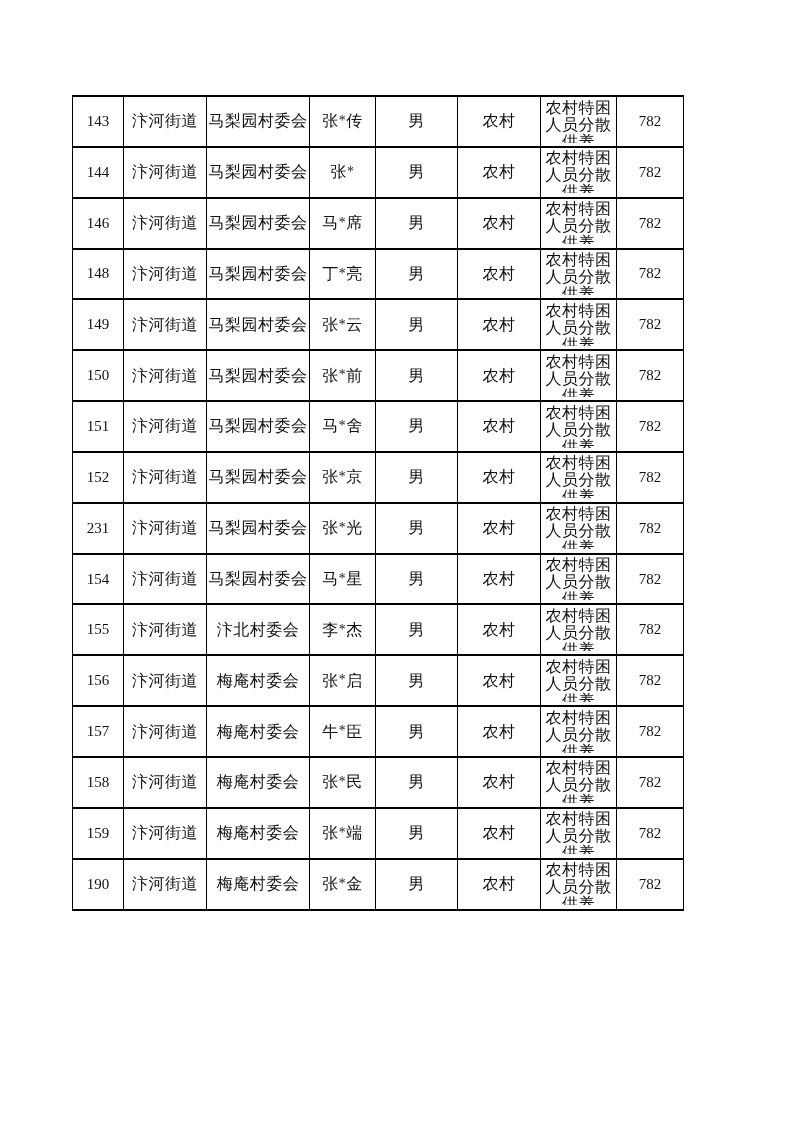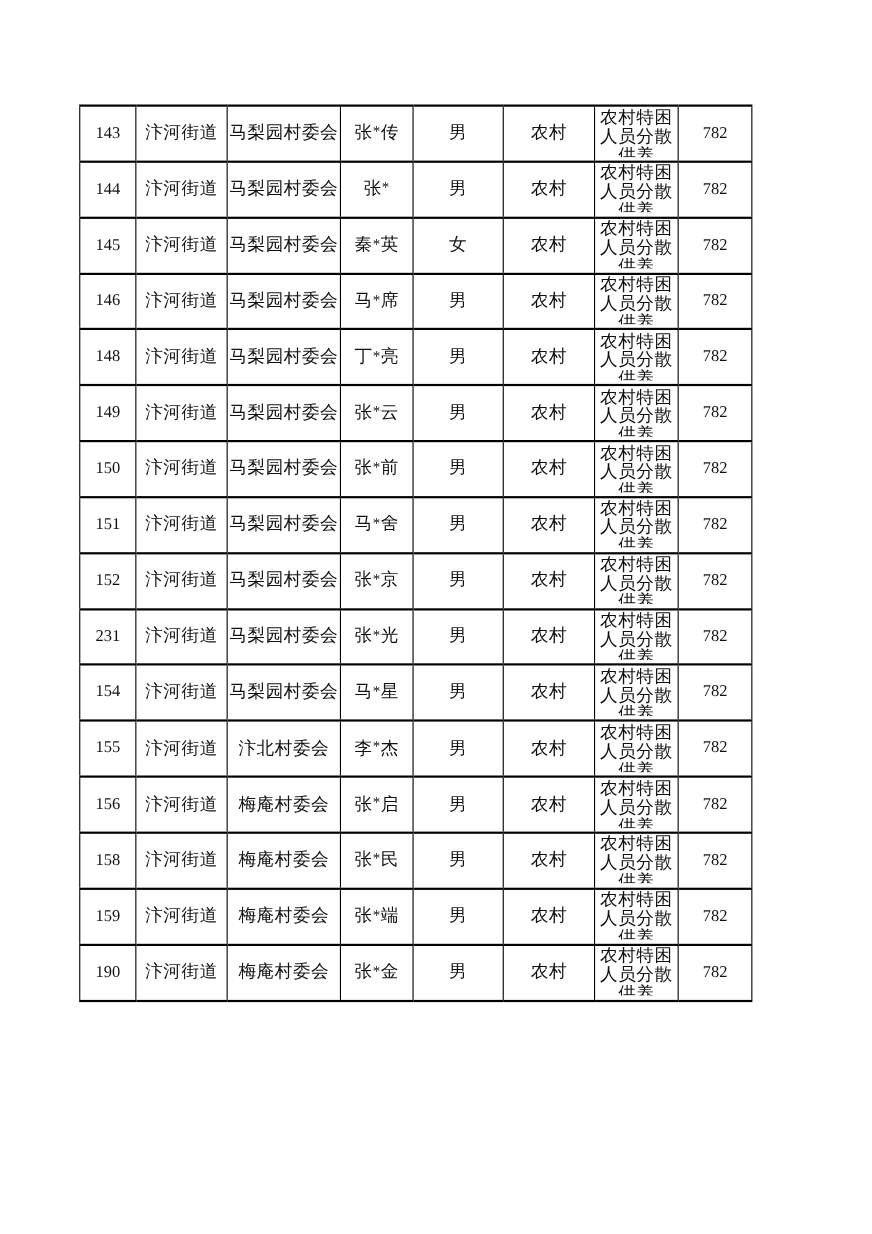--- a/index.html
+++ b/index.html
@@ -101,32 +101,20 @@
     <td>马梨园村委会</td>
     <td class="namecell">张<span class="star">*</span></td>
     <td>男</td>
     <td>农村</td>
     <td class="cat">
       <div class="clip">农村特困人员分散供养</div>
     </td>
     <td class="num">782</td>
   </tr>
 
-  <tr>
-    <td class="num">145</td>
-    <td>汴河街道</td>
-    <td>马梨园村委会</td>
-    <td class="namecell">秦<span class="star">*</span>英</td>
-    <td>女</td>
-    <td>农村</td>
-    <td class="cat">
-      <div class="clip">农村特困人员分散供养</div>
-    </td>
-    <td class="num">782</td>
-  </tr>
 
   <tr>
     <td class="num">146</td>
     <td>汴河街道</td>
     <td>马梨园村委会</td>
     <td class="namecell">马<span class="star">*</span>席</td>
     <td>男</td>
     <td>农村</td>
     <td class="cat">
       <div class="clip">农村特困人员分散供养</div>
@@ -245,20 +233,32 @@
     <td>梅庵村委会</td>
     <td class="namecell">张<span class="star">*</span>启</td>
     <td>男</td>
     <td>农村</td>
     <td class="cat">
       <div class="clip">农村特困人员分散供养</div>
     </td>
     <td class="num">782</td>
   </tr>
 
+  <tr>
+    <td class="num">157</td>
+    <td>汴河街道</td>
+    <td>梅庵村委会</td>
+    <td class="namecell">牛<span class="star">*</span>臣</td>
+    <td>男</td>
+    <td>农村</td>
+    <td class="cat">
+      <div class="clip">农村特困人员分散供养</div>
+    </td>
+    <td class="num">782</td>
+  </tr>
 
   <tr>
     <td class="num">158</td>
     <td>汴河街道</td>
     <td>梅庵村委会</td>
     <td class="namecell">张<span class="star">*</span>民</td>
     <td>男</td>
     <td>农村</td>
     <td class="cat">
       <div class="clip">农村特困人员分散供养</div>

